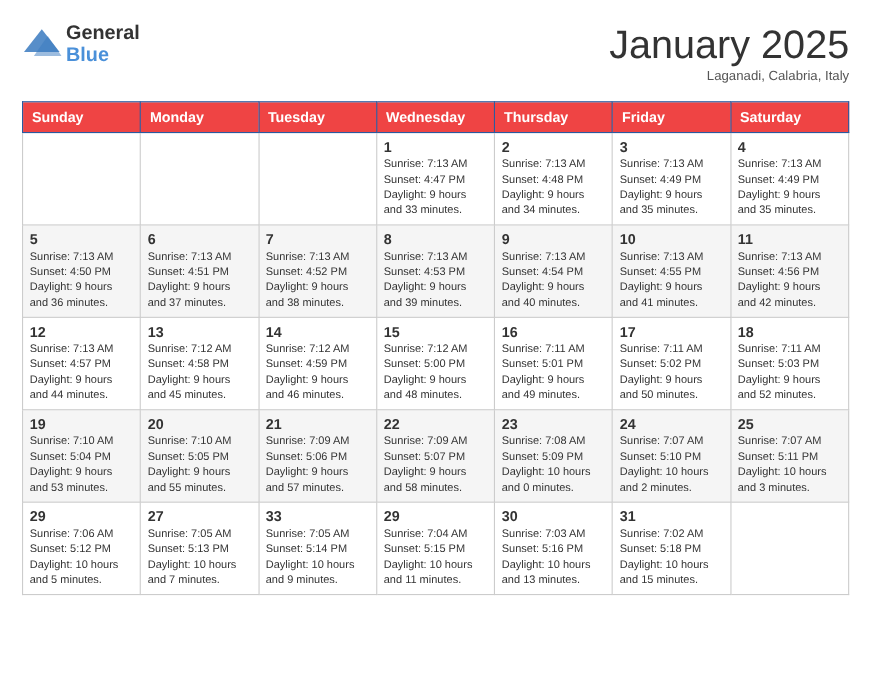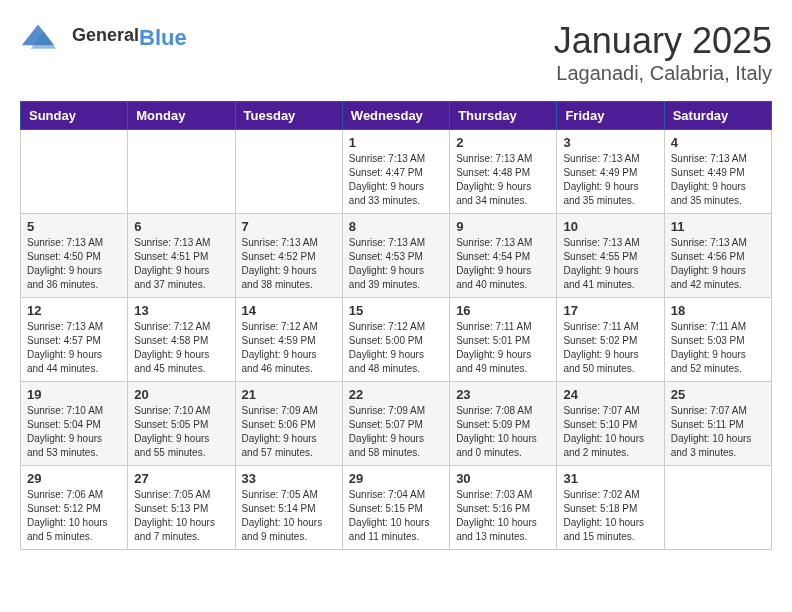--- a/index.html
+++ b/index.html
@@ -18,58 +18,57 @@
       justify-content: space-between;
       align-items: flex-start;
       margin-bottom: 16px;
     }
     .logo {
       display: flex;
       align-items: center;
     }
     .logo-text {
       display: flex;
-      flex-direction: row;
+      flex-direction: column;
       line-height: 1.1;
-      margin-left: 12px;
     }
     .logo-general {
       font-size: 18px;
       font-weight: bold;
       color: #333;
     }
     .logo-blue {
-      font-size: 22px;
+      font-size: 18px;
       font-weight: bold;
       color: #4a90d9;
     }
     .logo-icon {
       width: 36px;
       height: 36px;
       margin-right: 4px;
     }
     .title-block {
       text-align: right;
     }
     .month-title {
       font-size: 36px;
       color: #333;
       font-weight: normal;
     }
     .location {
-      font-size: 20px;
+      font-size: 12px;
       color: #555;
     }
     .calendar {
       width: 100%;
       border-collapse: collapse;
       border: 1px solid #ccc;
     }
     .calendar th {
-      background-color: #4c1d95;
+      background-color: #ef4444;
       color: #fff;
       text-align: left;
       padding: 6px 8px;
       font-size: 13px;
       border: 1px solid #2a5a9f;
     }
     .calendar td {
       vertical-align: top;
       border: 1px solid #ccc;
       padding: 5px 6px;

